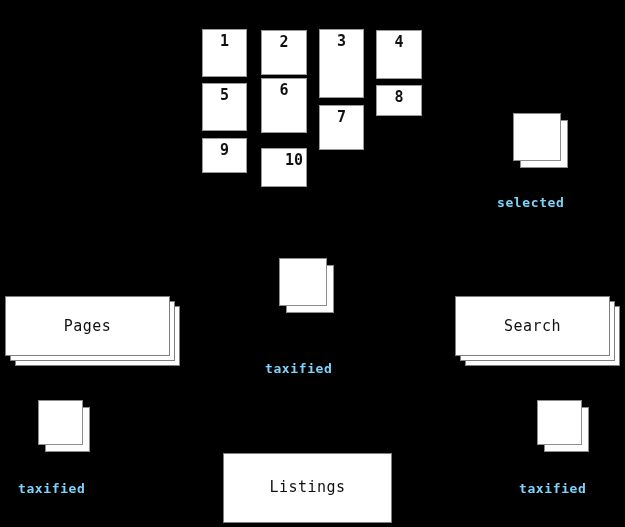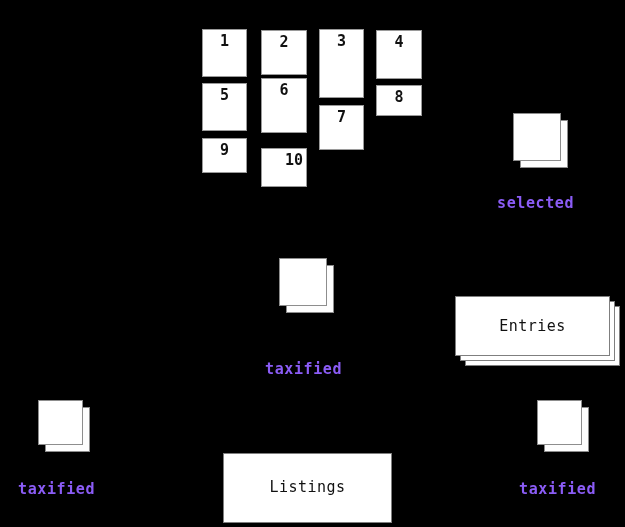--- a/index.html
+++ b/index.html
@@ -100,22 +100,22 @@
     color: #111111;
     font-size: 15px;
     font-family: "DejaVu Sans Mono", "Liberation Mono", monospace;
     line-height: 1.45;
     letter-spacing: 0.5px;
   }
 
   
   .caption {
     position: absolute;
-    color: #8b5cf6;
-    font-size: 15px;
+    color: #7dd3fc;
+    font-size: 13px;
     font-weight: bold;
     font-family: "DejaVu Sans Mono", "Liberation Mono", monospace;
     letter-spacing: 0.6px;
     white-space: nowrap;
     line-height: 1;
   }
 </style>
 </head>
 <body>
 
@@ -169,26 +169,33 @@
     <div class="sheet front" style="width:48px;height:48px;"></div>
   </div>
   <div class="caption" style="left:497px;top:196px;">selected</div>
 
   <div class="stack2" style="left:279px;top:258px;width:56px;height:56px;">
     <div class="sheet back" style="width:48px;height:48px;"></div>
     <div class="sheet front" style="width:48px;height:48px;"></div>
   </div>
   <div class="caption" style="left:265px;top:362px;">taxified</div>
 
+  <div class="stack3" style="left:5px;top:296px;width:180px;height:75px;">
+    <div class="sheet s-back" style="width:165px;height:60px;"></div>
+    <div class="sheet s-mid" style="width:165px;height:60px;"></div>
+    <div class="sheet s-front" style="width:165px;height:60px;">
+      <span class="stack-label">Pages</span>
+    </div>
+  </div>
 
   <div class="stack3" style="left:455px;top:296px;width:170px;height:75px;">
     <div class="sheet s-back" style="width:155px;height:60px;"></div>
     <div class="sheet s-mid" style="width:155px;height:60px;"></div>
     <div class="sheet s-front" style="width:155px;height:60px;">
-      <span class="stack-label">Entries</span>
+      <span class="stack-label">Search</span>
     </div>
   </div>
 
   <div class="stack2" style="left:38px;top:400px;width:53px;height:53px;">
     <div class="sheet back" style="width:45px;height:45px;"></div>
     <div class="sheet front" style="width:45px;height:45px;"></div>
   </div>
   <div class="caption" style="left:18px;top:482px;">taxified</div>
 
   <div class="stack2" style="left:537px;top:400px;width:53px;height:53px;">

